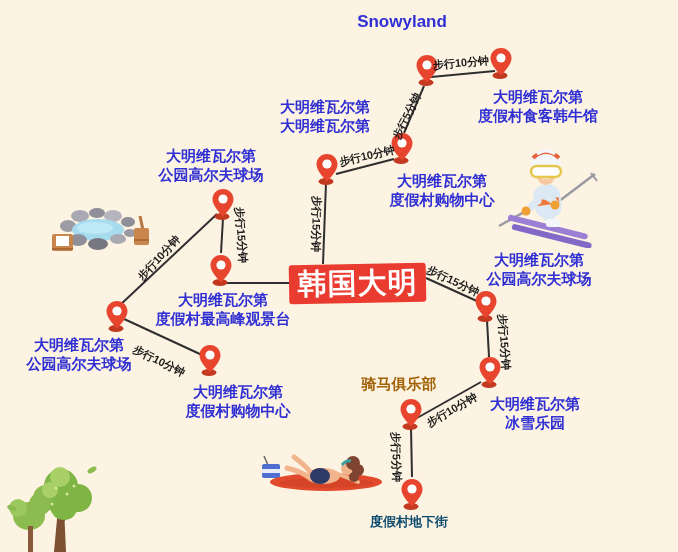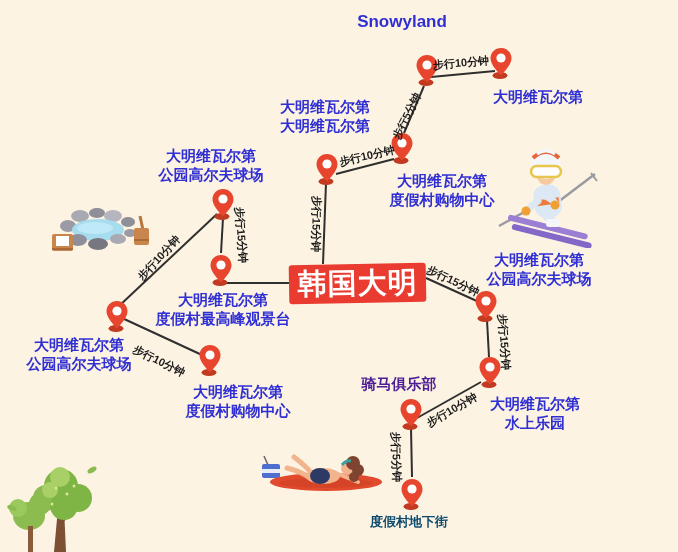--- a/index.html
+++ b/index.html
@@ -150,20 +150,21 @@
       <div>大明维瓦尔第</div>
       <div>大明维瓦尔第</div>
     </div>
     <div class="pin" style="left: 489px; top: 47px;"><svg width="24" height="32" viewBox="0 0 24 32">
         <ellipse cx="11" cy="28.5" rx="7.5" ry="3.5" fill="#c23a20"></ellipse>
         <path d="M12 1C6 1 1.5 5.6 1.5 11.2 C1.5 17.5 8.5 24.5 12 28.5 C15.5 24.5 22.5 17.5 22.5 11.2 C22.5 5.6 18 1 12 1Z" fill="#e8452f"></path>
         <circle cx="12" cy="11" r="4.6" fill="#ffffff"></circle>
       </svg></div>
     <div class="loc-label" style="left: 538px; top: 87px; font-size: 15px; color: rgb(47, 47, 212);">
       <div>大明维瓦尔第</div>
+      <div>度假村食客韩牛馆</div>
     </div>
     <div class="pin" style="left: 390px; top: 132px;"><svg width="24" height="32" viewBox="0 0 24 32">
         <ellipse cx="11" cy="28.5" rx="7.5" ry="3.5" fill="#c23a20"></ellipse>
         <path d="M12 1C6 1 1.5 5.6 1.5 11.2 C1.5 17.5 8.5 24.5 12 28.5 C15.5 24.5 22.5 17.5 22.5 11.2 C22.5 5.6 18 1 12 1Z" fill="#e8452f"></path>
         <circle cx="12" cy="11" r="4.6" fill="#ffffff"></circle>
       </svg></div>
     <div class="loc-label" style="left: 442px; top: 171px; font-size: 15px; color: rgb(47, 47, 212);">
       <div>大明维瓦尔第</div>
       <div>度假村购物中心</div>
     </div>
@@ -212,28 +213,28 @@
       <div>大明维瓦尔第</div>
       <div>公园高尔夫球场</div>
     </div>
     <div class="pin" style="left: 478px; top: 356px;"><svg width="24" height="32" viewBox="0 0 24 32">
         <ellipse cx="11" cy="28.5" rx="7.5" ry="3.5" fill="#c23a20"></ellipse>
         <path d="M12 1C6 1 1.5 5.6 1.5 11.2 C1.5 17.5 8.5 24.5 12 28.5 C15.5 24.5 22.5 17.5 22.5 11.2 C22.5 5.6 18 1 12 1Z" fill="#e8452f"></path>
         <circle cx="12" cy="11" r="4.6" fill="#ffffff"></circle>
       </svg></div>
     <div class="loc-label" style="left: 535px; top: 394px; font-size: 15px; color: rgb(47, 47, 212);">
       <div>大明维瓦尔第</div>
-      <div>水上乐园</div>
+      <div>冰雪乐园</div>
     </div>
     <div class="pin" style="left: 399px; top: 398px;"><svg width="24" height="32" viewBox="0 0 24 32">
         <ellipse cx="11" cy="28.5" rx="7.5" ry="3.5" fill="#c23a20"></ellipse>
         <path d="M12 1C6 1 1.5 5.6 1.5 11.2 C1.5 17.5 8.5 24.5 12 28.5 C15.5 24.5 22.5 17.5 22.5 11.2 C22.5 5.6 18 1 12 1Z" fill="#e8452f"></path>
         <circle cx="12" cy="11" r="4.6" fill="#ffffff"></circle>
       </svg></div>
-    <div class="loc-label" style="left: 399px; top: 374px; font-size: 15px; color: #4c1d95; text-align: right;">
+    <div class="loc-label" style="left: 399px; top: 374px; font-size: 15px; color: #a16207; text-align: right;">
       <div>骑马俱乐部</div>
     </div>
     <div class="pin" style="left: 400px; top: 478px;"><svg width="24" height="32" viewBox="0 0 24 32">
         <ellipse cx="11" cy="28.5" rx="7.5" ry="3.5" fill="#c23a20"></ellipse>
         <path d="M12 1C6 1 1.5 5.6 1.5 11.2 C1.5 17.5 8.5 24.5 12 28.5 C15.5 24.5 22.5 17.5 22.5 11.2 C22.5 5.6 18 1 12 1Z" fill="#e8452f"></path>
         <circle cx="12" cy="11" r="4.6" fill="#ffffff"></circle>
       </svg></div>
     <div class="loc-label" style="left: 409px; top: 514px; font-size: 13px; color: #0c4a6e; font-family: Liberation Serif, serif;">
       <div>度假村地下街</div>
     </div>

